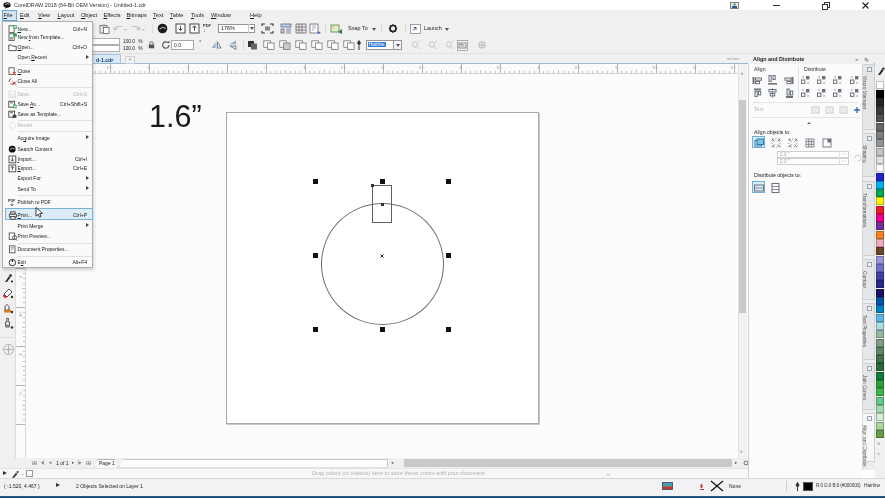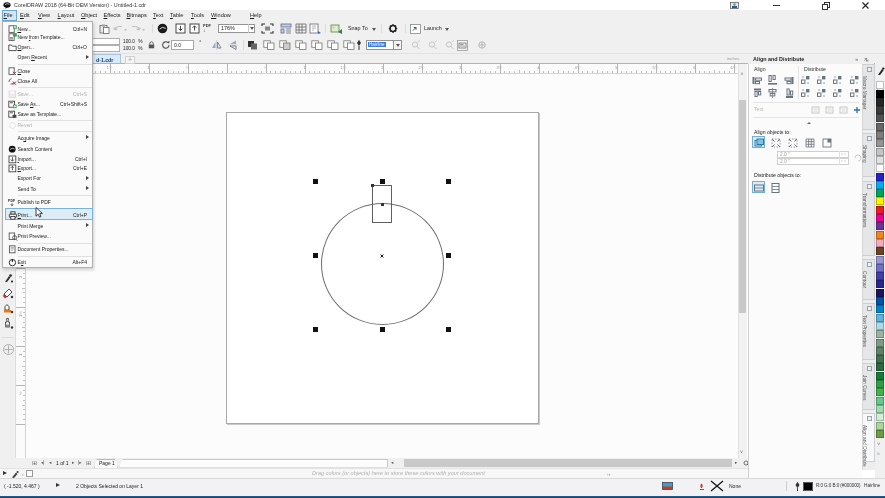--- a/index.html
+++ b/index.html
@@ -539,20 +539,21 @@
     <div class="vtick" style="top: 33.125px; width: 2px;"></div>
     <div class="vtick" style="top: 28.25px; width: 2px;"></div>
     <div class="vtick" style="top: 23.375px; width: 2px;"></div>
     <div class="vtick" style="top: 18.5px; width: 3.5px;"></div>
     <div class="vtick" style="top: 13.625px; width: 2px;"></div>
     <div class="vtick" style="top: 8.75px; width: 2px;"></div>
     <div class="vtick" style="top: 3.875px; width: 2px;"></div>
   </div>
 <div class="abs" id="canvas">
   <div id="page"></div>
+  <div id="dimtext">1.6”</div>
   <div id="circle"></div>
   <div id="orect"></div>
   <svg class="abs" style="left:354px;top:179.5px" width="4" height="4">
       <path d="M0.5 0.5 L3.5 3.5 M3.5 0.5 L0.5 3.5" stroke="#1a1a1a" stroke-width="1"></path>
     </svg>
 <div class="handle" style="left: 287px; top: 104.5px;"></div>
     <div class="handle" style="left: 353.5px; top: 104.5px;"></div>
     <div class="handle" style="left: 419.5px; top: 104.5px;"></div>
     <div class="handle" style="left: 287px; top: 179px;"></div>
     <div class="handle" style="left: 419.5px; top: 179px;"></div>

